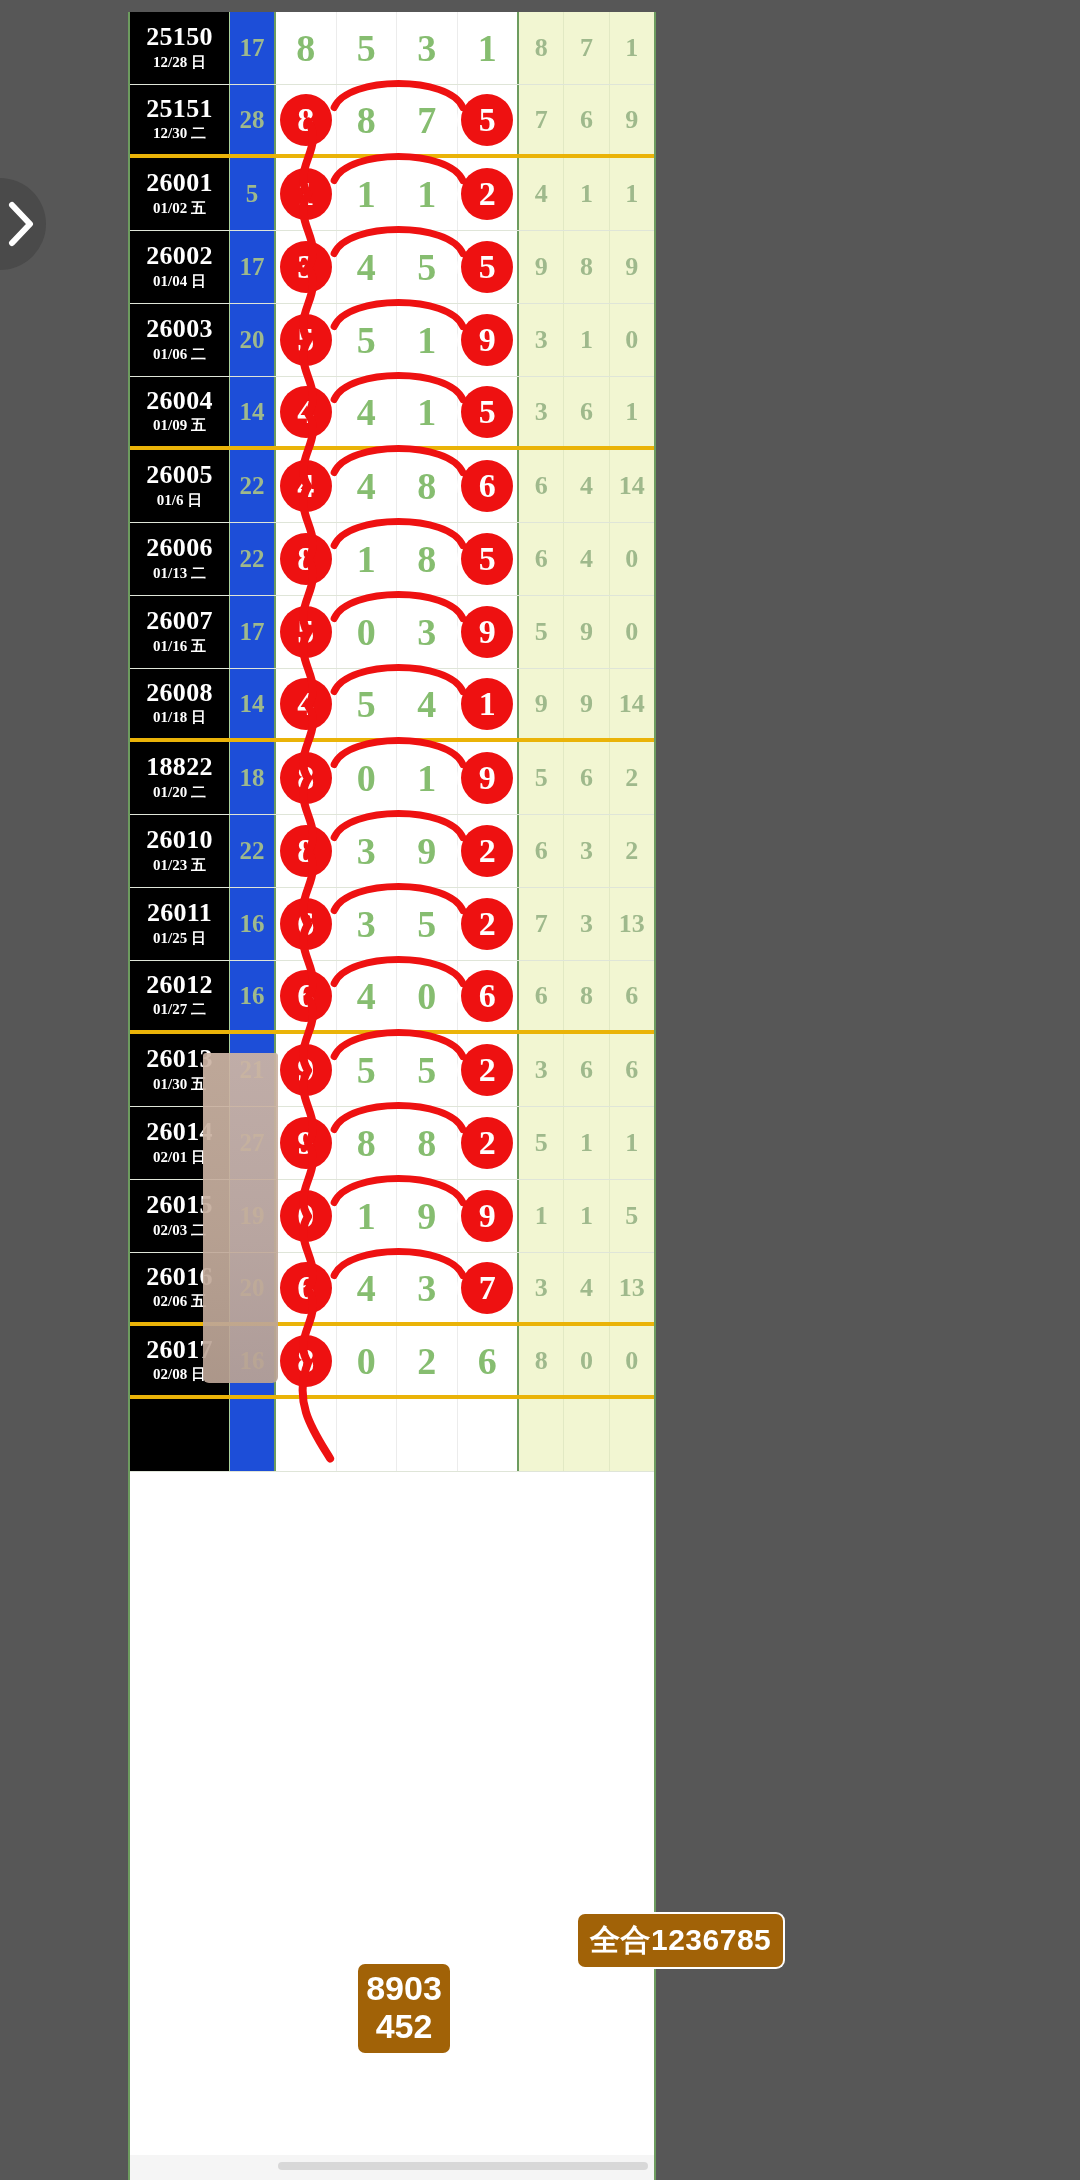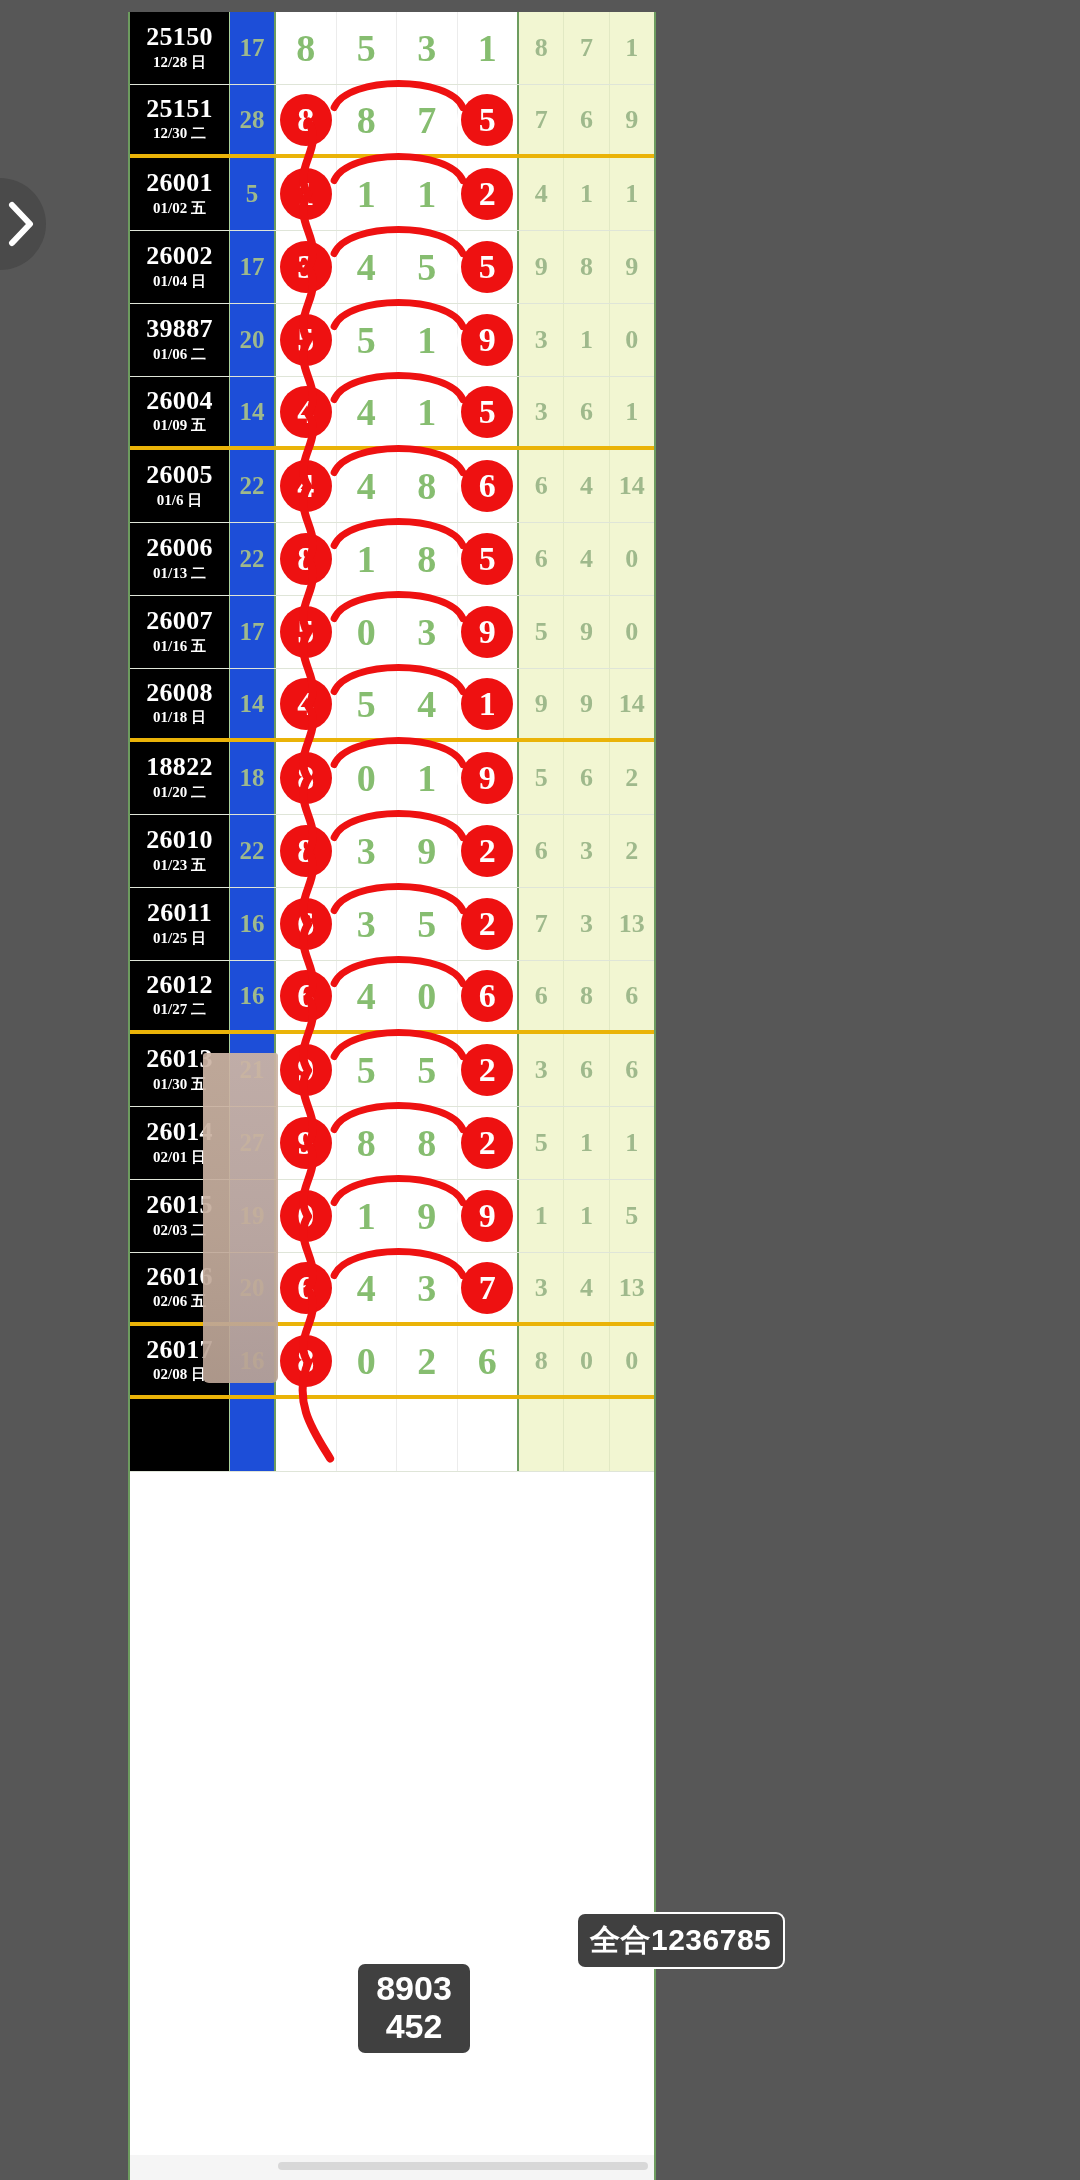--- a/index.html
+++ b/index.html
@@ -85,32 +85,32 @@
     font-size:34px;
     position:relative;z-index:3;
   }
 
   
   #annot{position:absolute;left:0;top:0;width:1080px;height:2180px;z-index:20;
     pointer-events:none;}
 
   
   .callout{
-    position:absolute;background:#404040;color:#fff;
+    position:absolute;background:#a16207;color:#fff;
     font-family:"Liberation Sans",sans-serif;font-weight:bold;
     border-radius:7px;z-index:30;
     box-shadow:0 0 0 2px #fff;
     text-align:center;
   }
   #callout-quanhe{
     left:578px;top:1914px;padding:6px 12px;font-size:30px;letter-spacing:.5px;
     white-space:nowrap;
   }
   #callout-8903{
-    left:358px;top:1964px;width:112px;padding:5px 0 8px;font-size:34px;line-height:1.12;
+    left:358px;top:1964px;width:92px;padding:5px 0 8px;font-size:34px;line-height:1.12;
   }
 
   
   #thumb-overlay{
     position:absolute;left:203px;top:1053px;width:75px;height:330px;
     background:linear-gradient(180deg,#ccb4a4 0%,#c4ac9c 55%,#b9a294 100%);
     opacity:.93;border-radius:3px 3px 6px 6px;z-index:25;
   }
 
   
@@ -214,21 +214,21 @@
         </div>
       </div>
       <div class="c-right">
         <div class="cell">9</div>
         <div class="cell">8</div>
         <div class="cell">9</div>
       </div>
     </div>
     <div class="row">
       <div class="c-issue">
-        <div class="no">39887</div>
+        <div class="no">26003</div>
         <div class="dt">01/06 二</div>
       </div>
       <div class="c-sum">20</div>
       <div class="c-mid">
         <div class="cell">
           <span class="mark">5</span>
         </div>
         <div class="cell">5</div>
         <div class="cell">1</div>
         <div class="cell">

